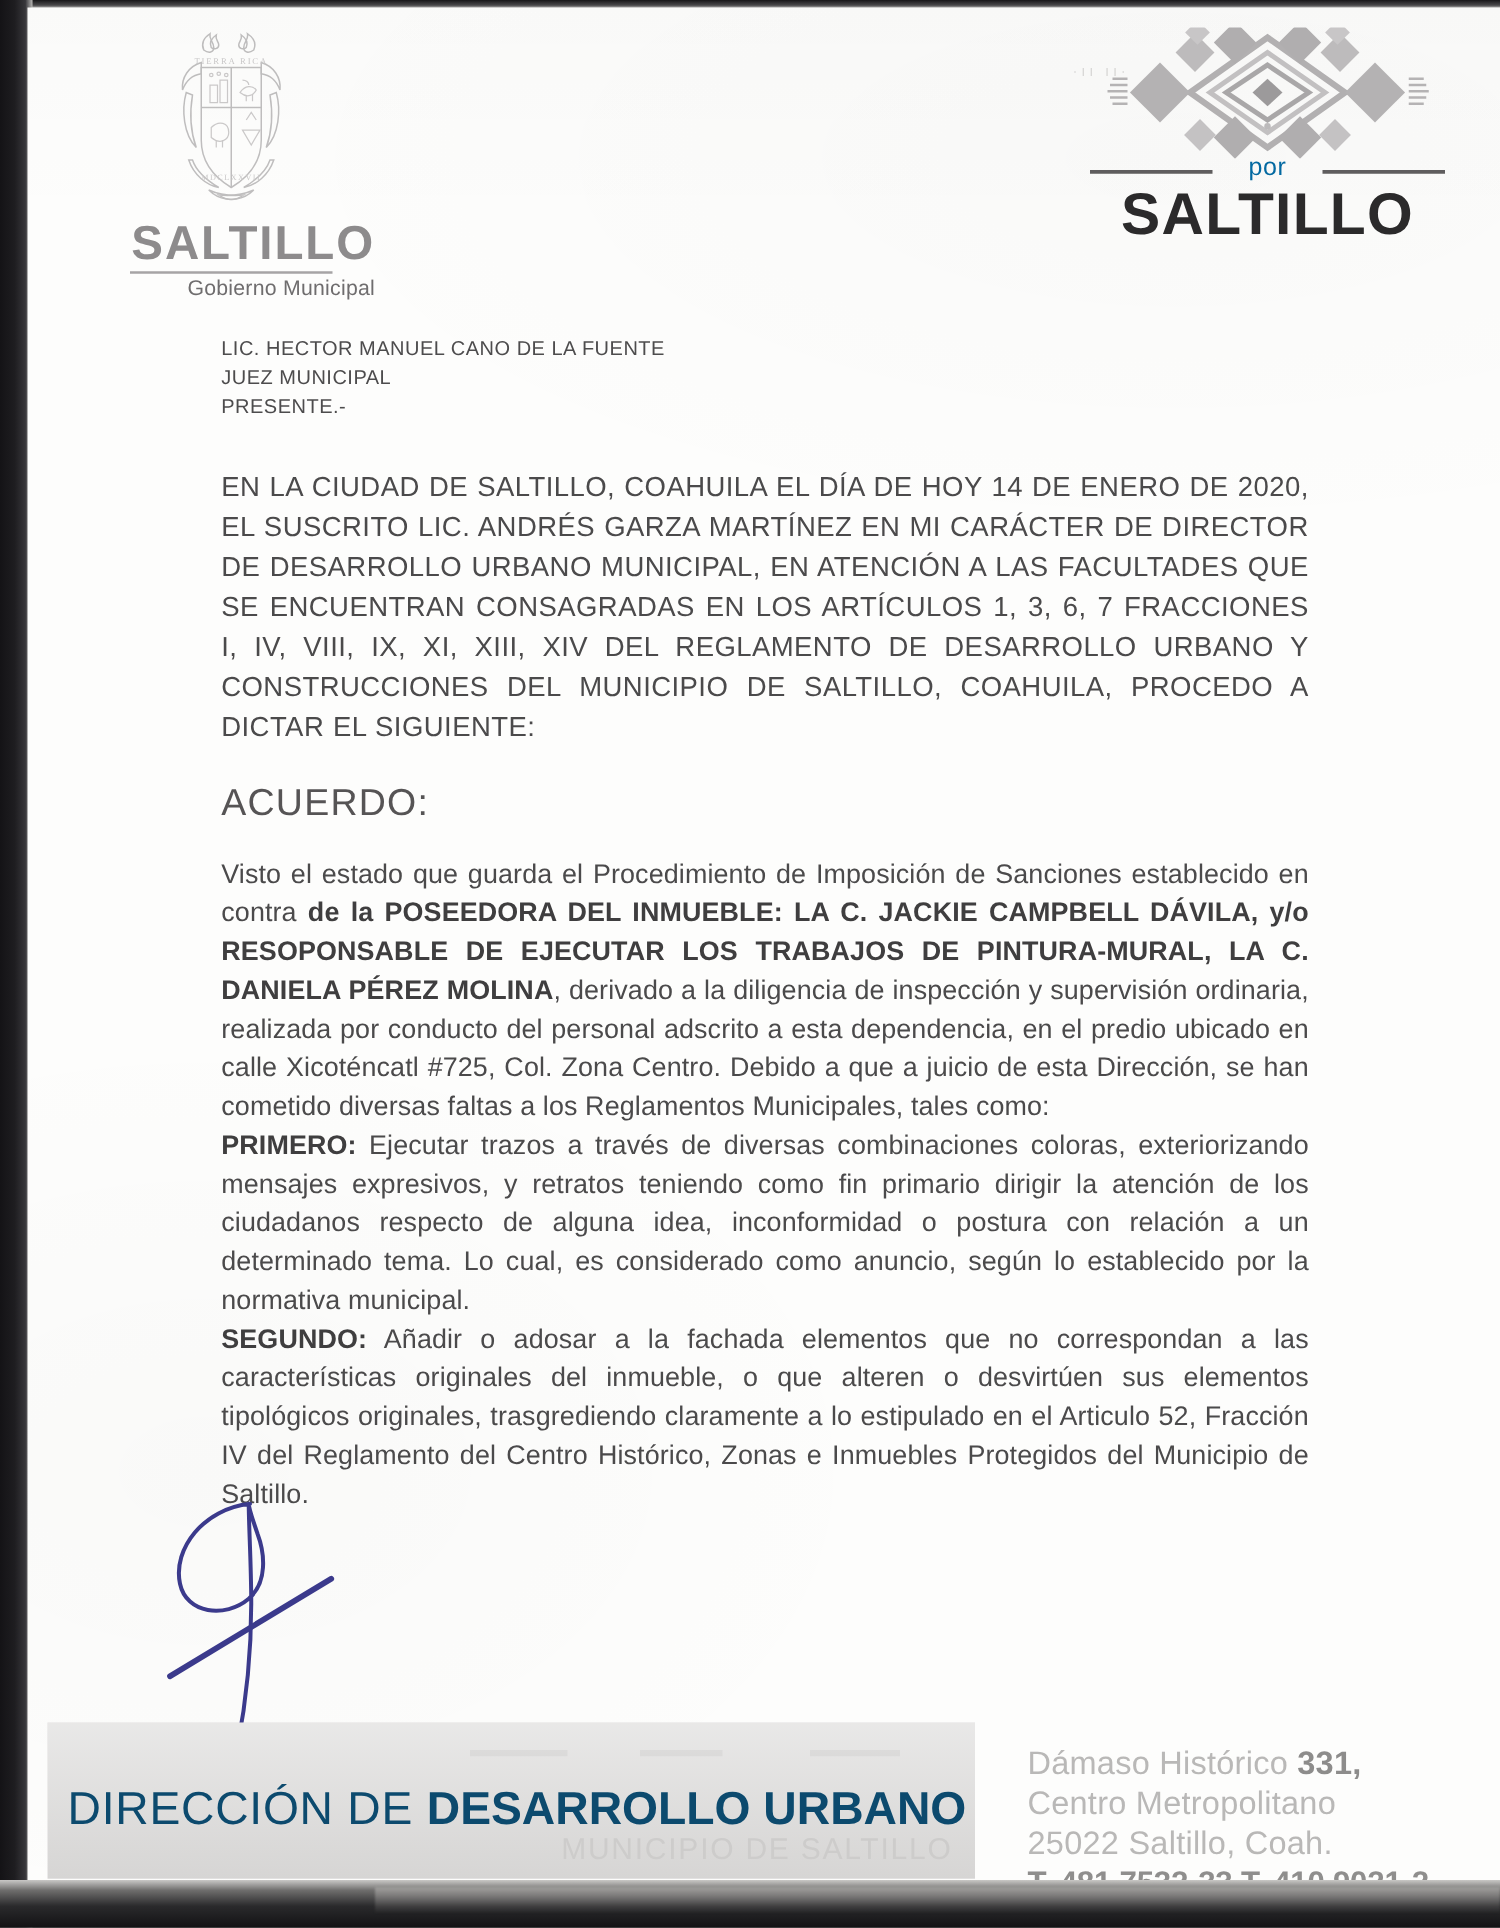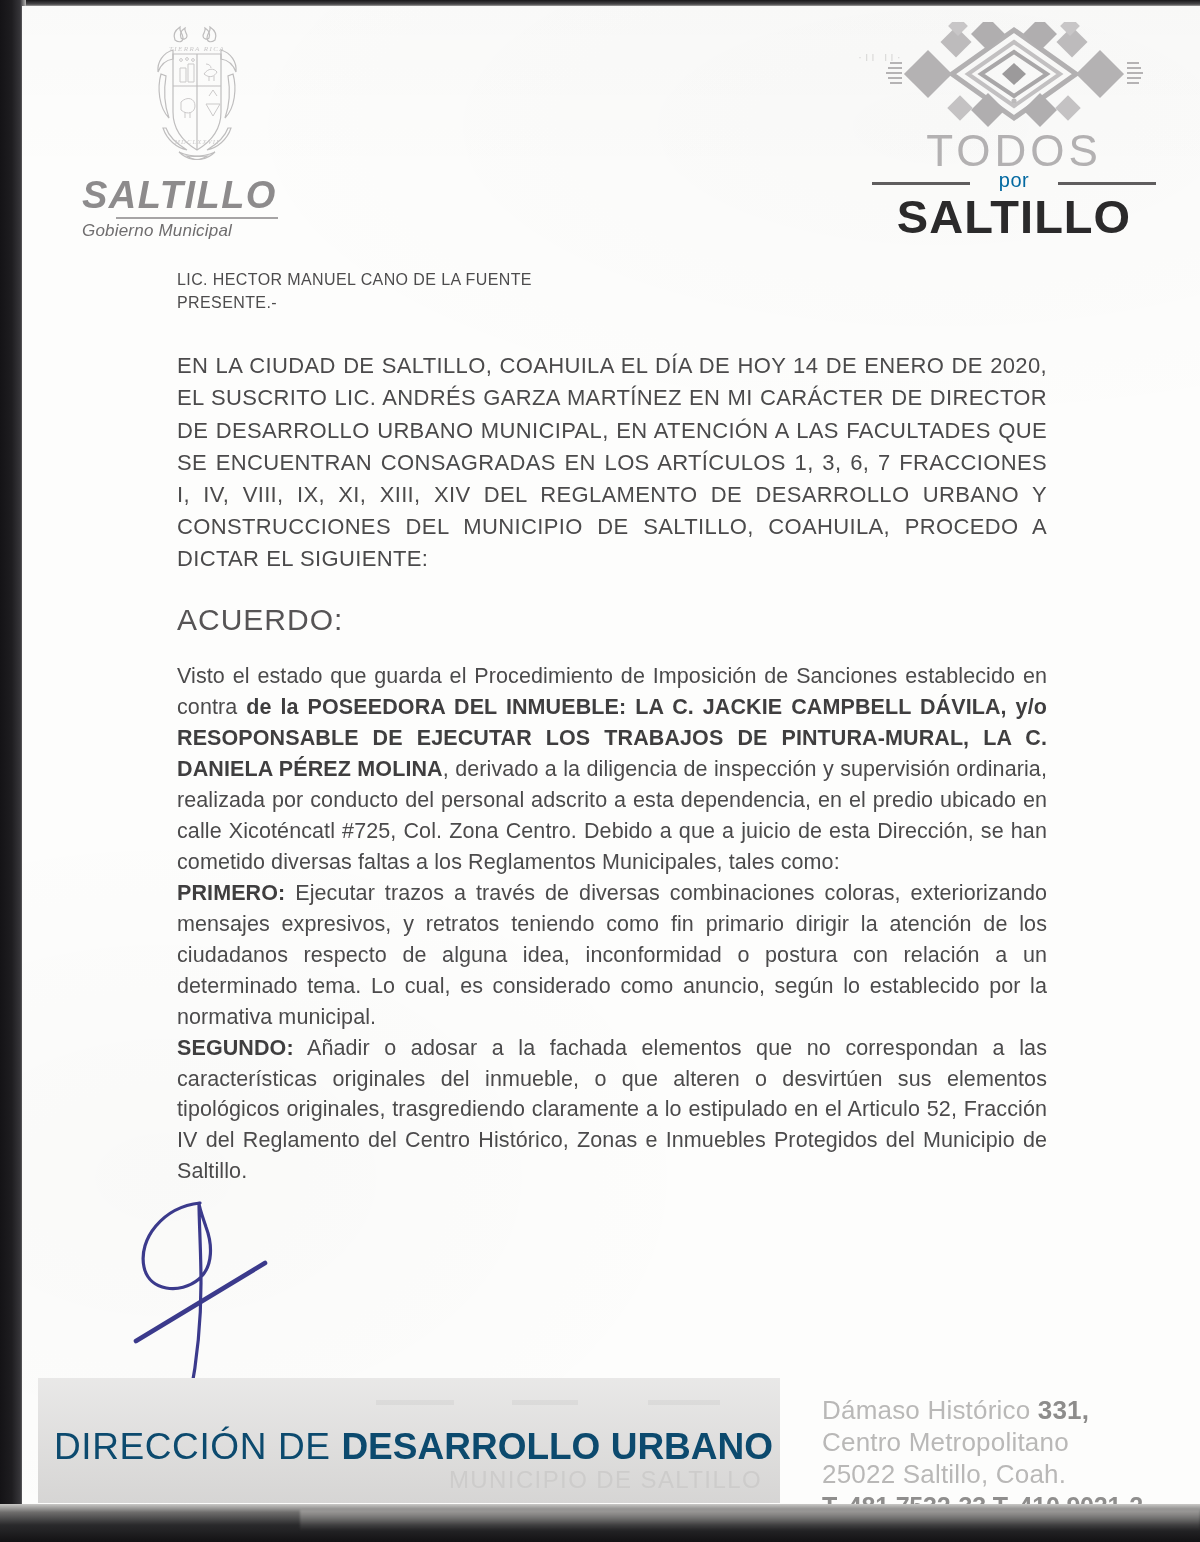--- a/index.html
+++ b/index.html
@@ -71,25 +71,24 @@
   .header {
     position: absolute;
     left: 0; top: 0;
     width: 1178px;
     height: 250px;
   }
 
   
   .logo-left {
     position: absolute;
-    left: 60px;
+    left: 48px;
     top: 18px;
     width: 230px;
-    text-align: left;
-    font-style: italic;
+    text-align: right;
   }
   .crest {
     width: 120px;
     height: 150px;
     margin: 0 auto;
     display: block;
     opacity: .62;
   }
   .logo-left .wordmark {
     font-size: 38px;
@@ -397,35 +396,35 @@
             <g transform="translate(198,4) rotate(45)">
                 <rect x="-7" y="-7" width="14" height="14" fill="#c8c6c7"></rect>
               </g>
 
             <g stroke="#b5b3b4" stroke-width="2">
               <path d="M30 46 h-14 M30 51 h-16 M30 56 h-14 M30 61 h-12 M30 41 h-12"></path>
               <path d="M255 46 h14 M255 51 h16 M255 56 h14 M255 61 h12 M255 41 h12"></path>
             </g>
           </g>
         </svg>
-        <div class="todos">TODOS</div>
         <div class="por-row">
           <span class="line l"></span>
           <span class="line r"></span>
           <span class="por">por</span>
         </div>
         <div class="saltillo-bold">SALTILLO</div>
       </div>
 
     </div>
 
     <div class="body-text">
 
       <div class="addressee">
         <div>LIC. HECTOR MANUEL CANO DE LA FUENTE</div>
+        <div>JUEZ MUNICIPAL</div>
         <div>PRESENTE.-</div>
       </div>
 
       <p class="just p-caps">EN LA CIUDAD DE SALTILLO, COAHUILA EL DÍA DE HOY 14 DE ENERO DE 2020, EL SUSCRITO LIC. ANDRÉS GARZA MARTÍNEZ EN MI CARÁCTER DE DIRECTOR DE DESARROLLO URBANO MUNICIPAL, EN ATENCIÓN A LAS FACULTADES QUE SE ENCUENTRAN CONSAGRADAS EN LOS ARTÍCULOS 1, 3, 6, 7 FRACCIONES I, IV, VIII, IX, XI, XIII, XIV DEL REGLAMENTO DE DESARROLLO URBANO Y CONSTRUCCIONES DEL MUNICIPIO DE SALTILLO, COAHUILA, PROCEDO A DICTAR EL SIGUIENTE:</p>
 
       <div class="acuerdo-title">ACUERDO:</div>
 
       <p class="just p-mixed"><span>Visto el estado que guarda el Procedimiento de Imposición de Sanciones establecido en contra </span><b>de la POSEEDORA DEL INMUEBLE: LA C.  JACKIE CAMPBELL DÁVILA</b><b>, y/o RESOPONSABLE DE EJECUTAR LOS TRABAJOS DE PINTURA-MURAL, LA C. DANIELA PÉREZ MOLINA</b><span>, derivado a la diligencia de inspección y supervisión ordinaria,  realizada por conducto del personal adscrito a esta dependencia, en el predio  ubicado en calle Xicoténcatl #725, Col. Zona Centro. Debido a que a juicio de esta Dirección, se han cometido diversas faltas a los Reglamentos Municipales, tales como:</span></p>
 
       <p class="just p-mixed"><span class="lead">PRIMERO:</span><span> Ejecutar trazos a través de diversas combinaciones coloras, exteriorizando mensajes  expresivos, y retratos teniendo como fin primario dirigir la atención de los ciudadanos respecto de alguna idea, inconformidad o postura con relación a un determinado tema. Lo cual, es considerado como anuncio, según lo establecido por la normativa municipal.</span></p>

